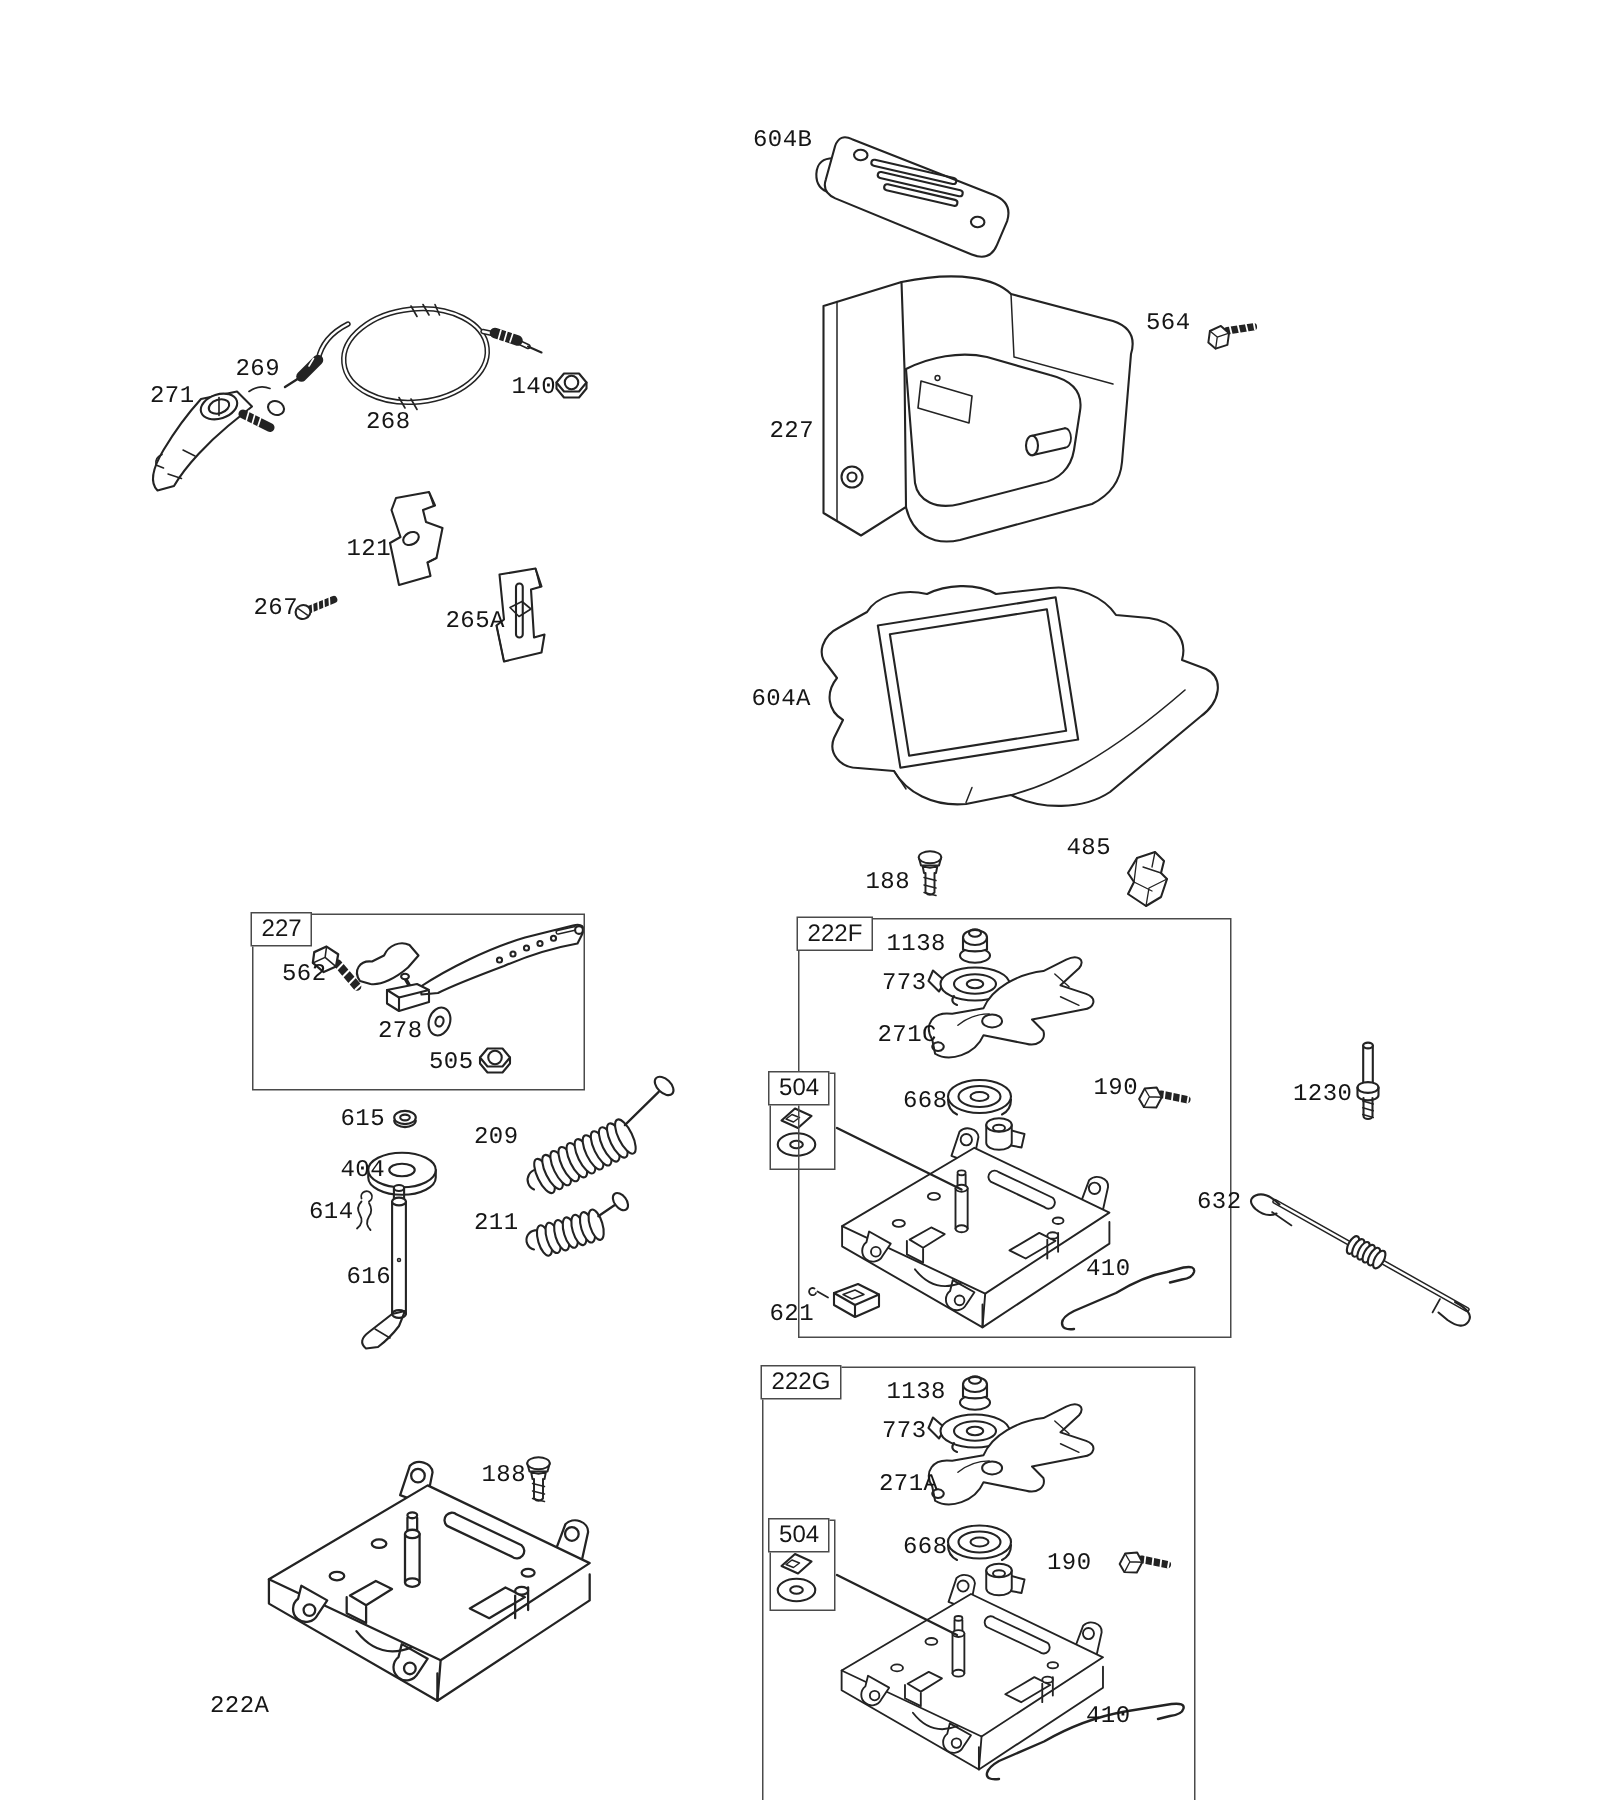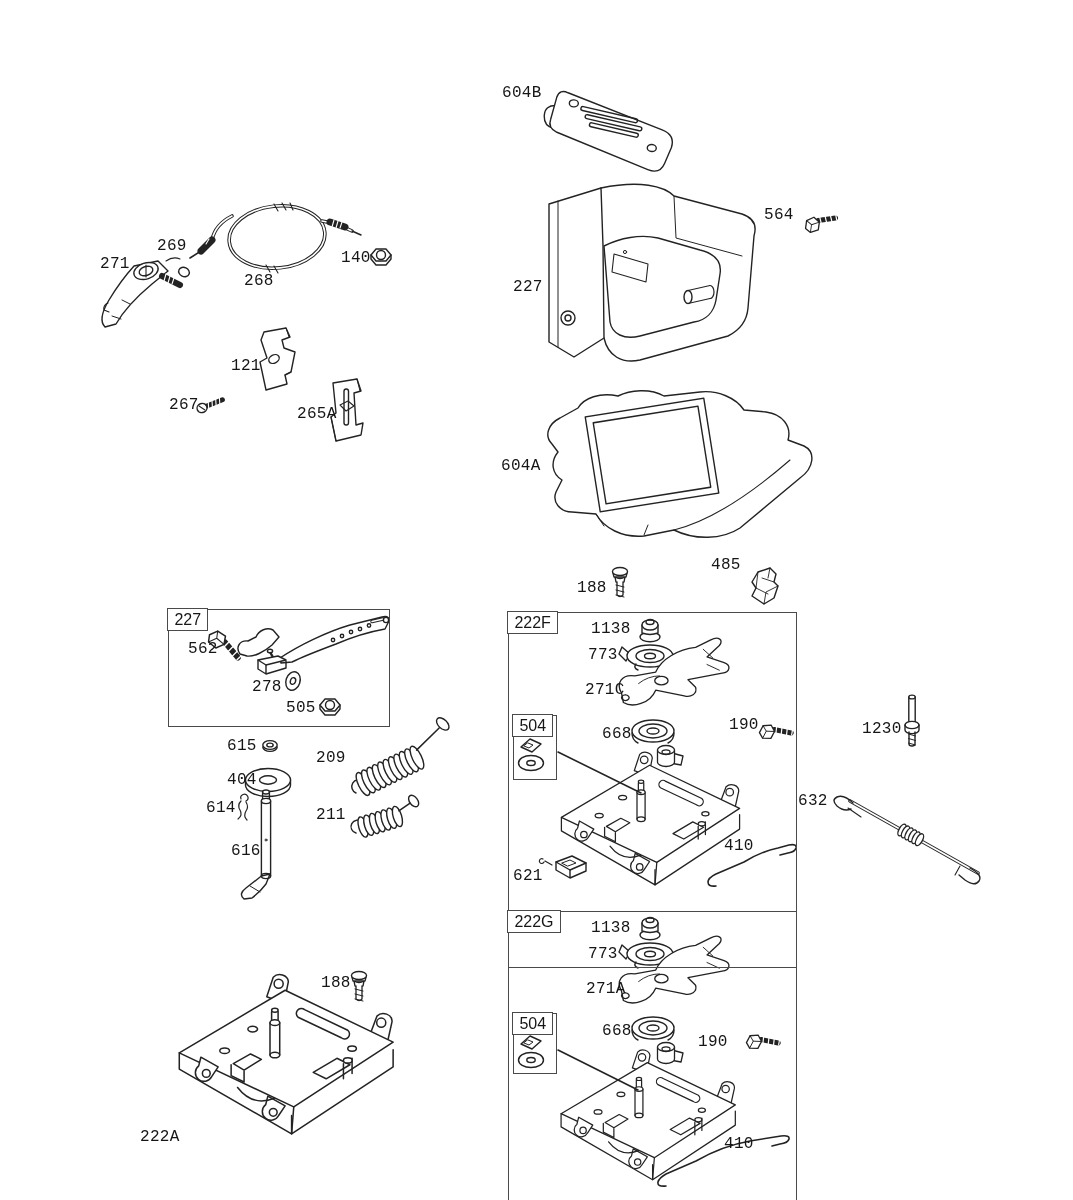--- a/index.html
+++ b/index.html
@@ -351,21 +351,21 @@
   </g>
 
   <use href="#plate" transform="translate(162,960) scale(1.08)"></use>
 
 </g>
 </svg>
 
 <div class="gbox" style="left:168px;top:609px;width:222px;height:118px">
   <span class="gtag">227</span>
 </div>
-<div class="gbox" style="left:508px;top:612px;width:289px;height:356px">
+<div class="gbox" style="left:532px;top:612px;width:289px;height:280px">
   <span class="gtag">222F</span>
 </div>
 <div class="gbox" style="left:513px;top:715px;width:44px;height:65px">
   <span class="gtag">504</span>
 </div>
 <div class="gbox" style="left:508px;top:911px;width:289px;height:320px">
   <span class="gtag">222G</span>
 </div>
 <div class="gbox" style="left:513px;top:1013px;width:44px;height:61px">
   <span class="gtag">504</span>

